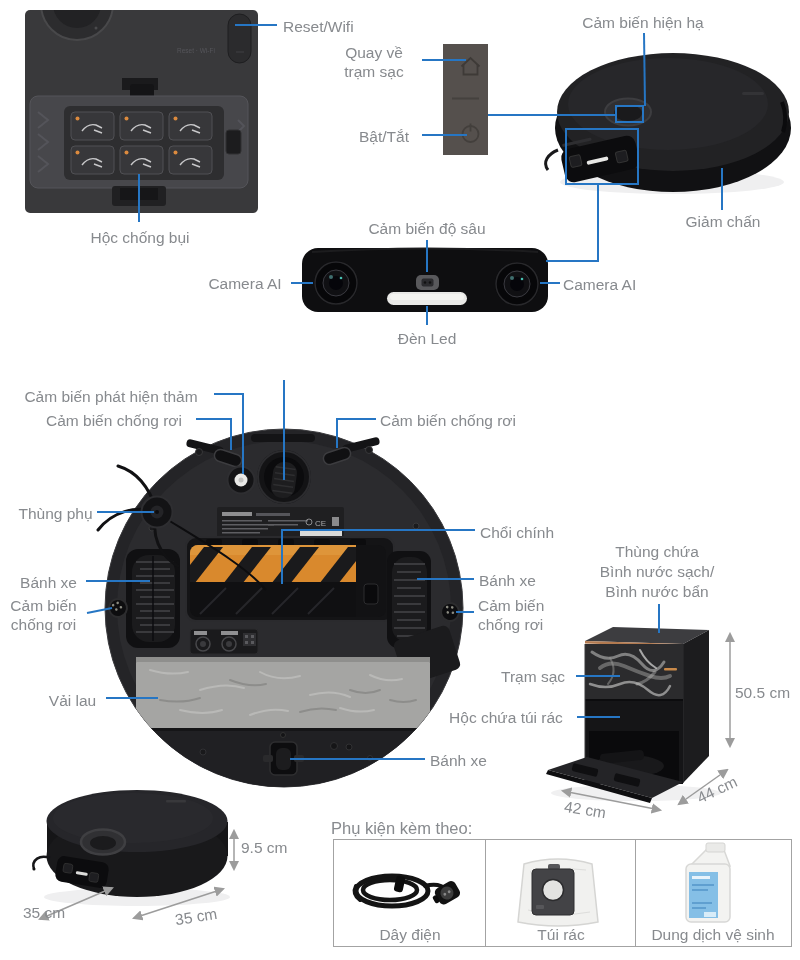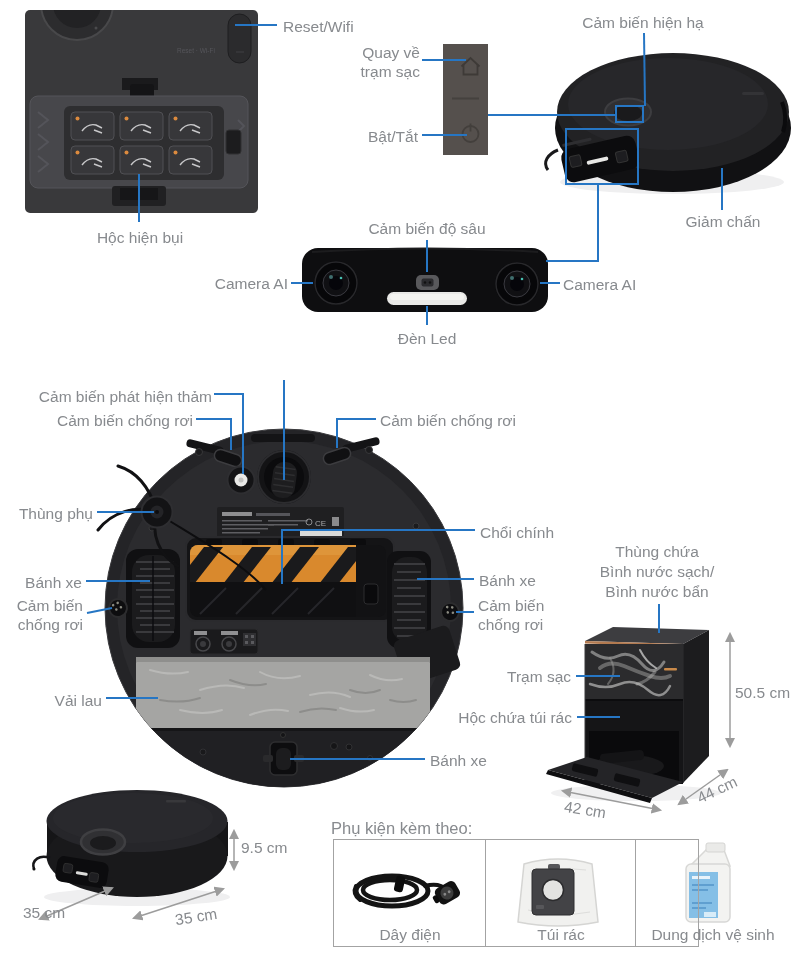--- a/index.html
+++ b/index.html
@@ -1,24 +1,24 @@
 <!DOCTYPE html>
 <html><head>
 <meta charset="utf-8">
 <style>
   html,body{margin:0;padding:0;background:#fff;}
   .canvas{position:relative;width:800px;height:960px;background:#fff;overflow:hidden;
           font-family:"Liberation Sans","DejaVu Sans",sans-serif;}
   svg.art{position:absolute;left:0;top:0;}
   .lbl{position:absolute;color:#878a8e;font-size:15.5px;line-height:19px;white-space:nowrap;}
   .lbl.c{text-align:center;}
-  .lbl.r{text-align:right;}
+  .lbl.r{text-align:center;}
   .lbl.lh20{line-height:20px;}
   .rot{transform-origin:center center;}
-  .acc-table{position:absolute;left:333px;top:839px;width:366px;height:108px;
+  .acc-table{position:absolute;left:333px;top:839px;width:459px;height:108px;
              border:1.5px solid #a3a3a3;box-sizing:border-box;}
   .acc-div{position:absolute;top:0;bottom:0;width:1.5px;background:#a3a3a3;}
   .acc-lbl{position:absolute;bottom:2px;text-align:center;color:#878a8e;font-size:15.5px;white-space:nowrap;}
 </style>
 </head>
 <body>
 
 <div class="canvas">
 
 <svg class="art" width="800" height="960" viewBox="0 0 800 960">
@@ -445,21 +445,21 @@
     <path d="M730,634 V746" marker-start="url(#ar)" marker-end="url(#ar)"></path>
     <path d="M679,804 L727,770" marker-start="url(#ar)" marker-end="url(#ar)"></path>
     <path d="M563,791 L660,810" marker-start="url(#ar)" marker-end="url(#ar)"></path>
     <path d="M234,831 V869" marker-start="url(#ar)" marker-end="url(#ar)"></path>
     <path d="M112,888 L40,919" marker-start="url(#ar)" marker-end="url(#ar)"></path>
     <path d="M134,918 L223,889" marker-start="url(#ar)" marker-end="url(#ar)"></path>
   </g>
 </svg>
 
 <div class="lbl" style="left:283px;top:17px">Reset/Wifi</div>
-<div class="lbl c" style="left:84px;top:228px;width:112px">Hộc hiện bụi</div>
+<div class="lbl c" style="left:84px;top:228px;width:112px">Hộc chống bụi</div>
 
 <div class="lbl r" style="left:328px;top:43px;width:92px">
   <div>Quay về</div>
   <div>trạm sạc</div>
 </div>
 <div class="lbl r" style="left:350px;top:127px;width:68px">Bật/Tắt</div>
 
 <div class="lbl c" style="left:570px;top:13px;width:146px">Cảm biến hiện hạ</div>
 <div class="lbl c" style="left:679px;top:212px;width:88px">Giảm chấn</div>
 

